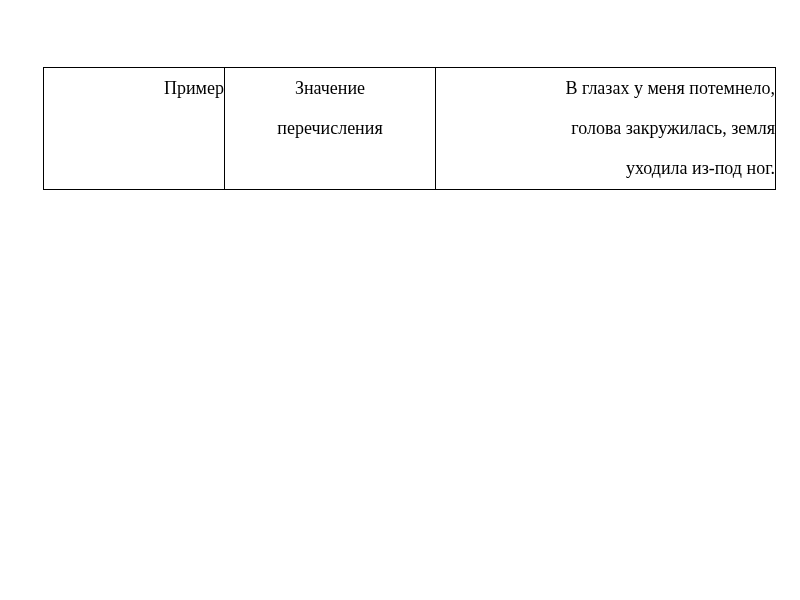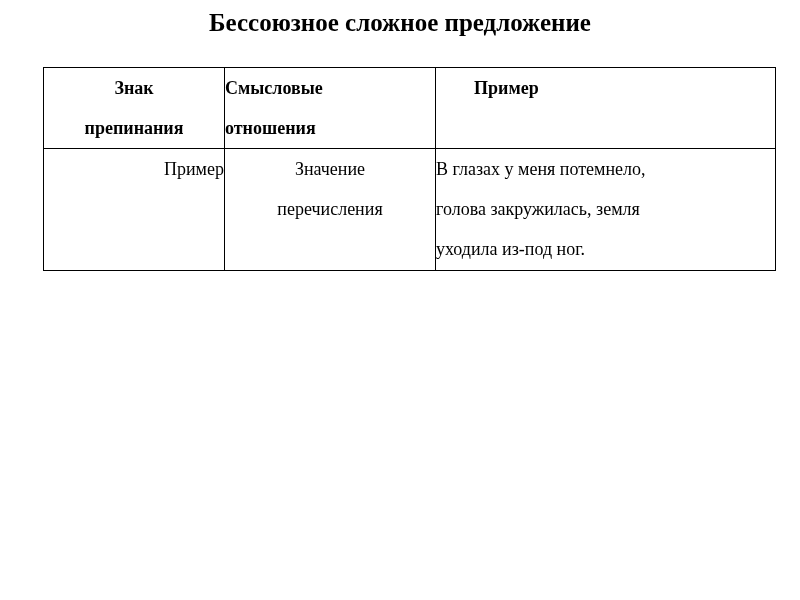--- a/index.html
+++ b/index.html
@@ -64,46 +64,38 @@
   td.cell-mark {
     text-align: right;
     padding-right: 20px;
     padding-top: 40px; 
   }
   td.cell-meaning {
     text-align: center;
     padding-left: 42px;
   }
   td.cell-example {
-    text-align: left;
+    text-align: right;
     padding-left: 44px;
     padding-right: 6px;
   }
 </style>
 </head>
 <body>
 
 <div class="slide">
 
-  <div class="slide-title">Бессоюзное сложное предложение</div>
 
   <table class="punct-table">
     <colgroup>
       <col class="c-mark">
       <col class="c-meaning">
       <col class="c-example">
     </colgroup>
     <tbody>
-      <tr class="header-row">
-        <th class="h-mark">Знак
-препинания</th>
-        <th class="h-meaning">Смысловые
-отношения</th>
-        <th class="h-example">Пример</th>
-      </tr>
 
       <tr class="row-comma">
         <td class="cell-mark">Пример</td>
         <td class="cell-meaning">Значение
 перечисления</td>
         <td class="cell-example">В глазах у меня потемнело,
 голова закружилась, земля
 уходила из-под ног.</td>
       </tr>
 

